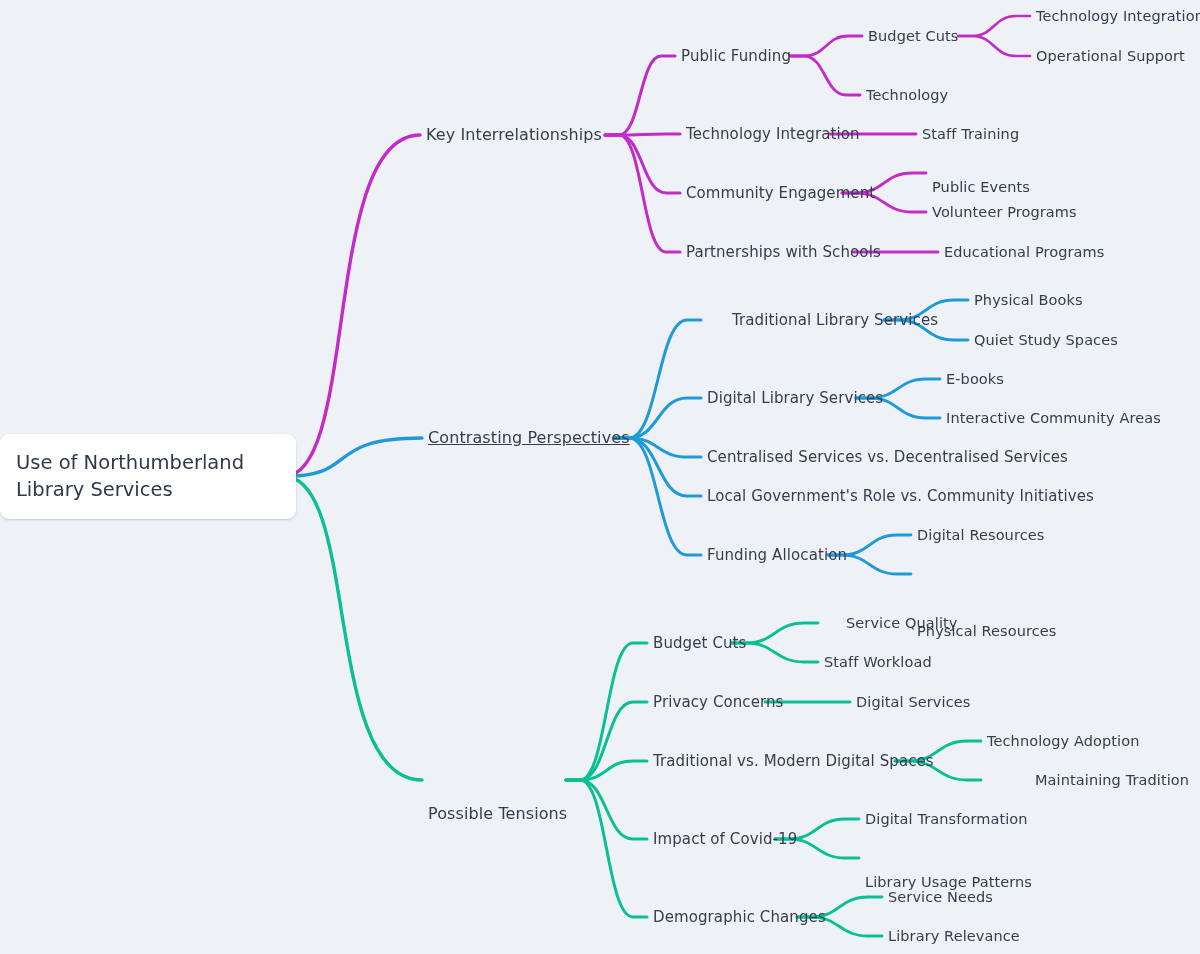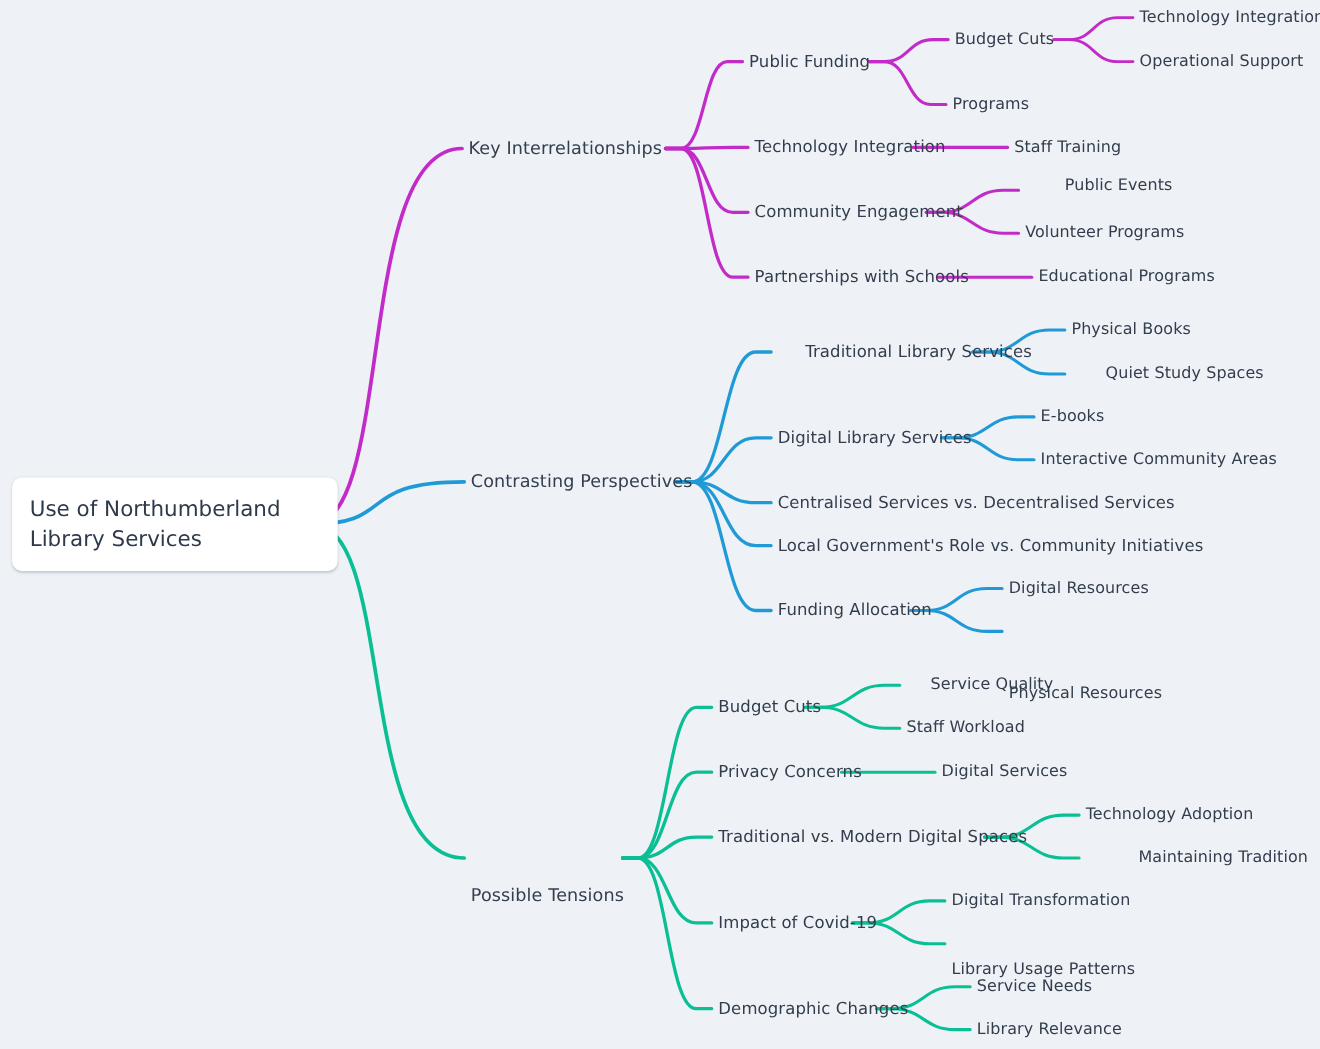--- a/index.html
+++ b/index.html
@@ -94,42 +94,42 @@
       <path d="M 732 643 L 746 643 C 775 643, 775 662, 804 662 L 818 662" stroke="#0abf94" stroke-width="2.8" fill="none" stroke-linecap="round" stroke-linejoin="round"></path>
       <path d="M 765 702 L 779 702 C 807.5 702, 807.5 702, 836 702 L 850 702" stroke="#0abf94" stroke-width="2.8" fill="none" stroke-linecap="round" stroke-linejoin="round"></path>
       <path d="M 895 761 L 909 761 C 938 761, 938 741, 967 741 L 981 741" stroke="#0abf94" stroke-width="2.8" fill="none" stroke-linecap="round" stroke-linejoin="round"></path>
       <path d="M 895 761 L 909 761 C 938 761, 938 780, 967 780 L 981 780" stroke="#0abf94" stroke-width="2.8" fill="none" stroke-linecap="round" stroke-linejoin="round"></path>
       <path d="M 775 839 L 789 839 C 817 839, 817 819, 845 819 L 859 819" stroke="#0abf94" stroke-width="2.8" fill="none" stroke-linecap="round" stroke-linejoin="round"></path>
       <path d="M 775 839 L 789 839 C 817 839, 817 858, 845 858 L 859 858" stroke="#0abf94" stroke-width="2.8" fill="none" stroke-linecap="round" stroke-linejoin="round"></path>
       <path d="M 797 917 L 811 917 C 839.5 917, 839.5 897, 868 897 L 882 897" stroke="#0abf94" stroke-width="2.8" fill="none" stroke-linecap="round" stroke-linejoin="round"></path>
       <path d="M 797 917 L 811 917 C 839.5 917, 839.5 936, 868 936 L 882 936" stroke="#0abf94" stroke-width="2.8" fill="none" stroke-linecap="round" stroke-linejoin="round"></path>
     </svg>
 
-  <div class="root-node" id="root-node" style="left: 11px; top: 434px; width: 296px; height: 85px;">
+  <div class="root-node" id="root-node" style="left: 0; top: 434px; width: 296px; height: 85px;">
     <span class="root-title">Use of Northumberland Library Services</span>
   </div>
 
   <div class="node-label lvl1" id="n-key-interrelationships" style="left: 426px; top: 135px; transform: translateY(-50%);">Key Interrelationships</div>
   <div class="node-label lvl2" id="n-ki-public-funding" style="left: 681px; top: 56px; transform: translateY(-50%);">Public Funding</div>
   <div class="node-label lvl3" id="n-ki-budget-cuts" style="left: 868px; top: 36px; transform: translateY(-50%);">Budget Cuts</div>
   <div class="node-label lvl3" id="n-ki-tech-integration-leaf" style="left: 1036px; top: 16px; transform: translateY(-50%);">Technology Integration</div>
   <div class="node-label lvl3" id="n-ki-operational-support" style="left: 1036px; top: 56px; transform: translateY(-50%);">Operational Support</div>
-  <div class="node-label lvl3" id="n-ki-austerity" style="left: 866px; top: 95px; transform: translateY(-50%);">Programs</div>
+  <div class="node-label lvl3" id="n-ki-austerity" style="left: 866px; top: 95px; transform: translateY(-50%);">Technology</div>
   <div class="node-label lvl2" id="n-ki-technology-integration" style="left: 686px; top: 134px; transform: translateY(-50%);">Technology Integration</div>
   <div class="node-label lvl3" id="n-ki-staff-training" style="left: 922px; top: 134px; transform: translateY(-50%);">Staff Training</div>
   <div class="node-label lvl2" id="n-ki-community-engagement" style="left: 686px; top: 193px; transform: translateY(-50%);">Community Engagement</div>
-  <div class="node-label lvl3" id="n-ki-public-events" style="left: 932px; top: 169px; transform: translateY(-50%); margin-left: 36px;">Public Events</div>
+  <div class="node-label lvl3" id="n-ki-public-events" style="left: 932px; top: 187px; transform: translateY(-50%);">Public Events</div>
   <div class="node-label lvl3" id="n-ki-volunteer-programs" style="left: 932px; top: 212px; transform: translateY(-50%);">Volunteer Programs</div>
   <div class="node-label lvl2" id="n-ki-partnerships" style="left: 686px; top: 252px; transform: translateY(-50%);">Partnerships with Schools</div>
   <div class="node-label lvl3" id="n-ki-educational-programs" style="left: 944px; top: 252px; transform: translateY(-50%);">Educational Programs</div>
 
-  <div class="node-label lvl1" id="n-contrasting-perspectives" style="left: 428px; top: 438px; transform: translateY(-50%);">Contrasting Perspectives</div>
+  <div class="node-label lvl1" id="n-contrasting-perspectives" style="left: 428px; top: 438px; transform: translateY(-50%); text-decoration: underline;">Contrasting Perspectives</div>
   <div class="node-label lvl2" id="n-cp-traditional" style="left: 707px; top: 320px; transform: translateY(-50%); margin-left: 25px;">Traditional Library Services</div>
   <div class="node-label lvl3" id="n-cp-physical-books" style="left: 974px; top: 300px; transform: translateY(-50%);">Physical Books</div>
-  <div class="node-label lvl3" id="n-cp-quiet-study" style="left: 974px; top: 340px; transform: translateY(-50%); margin-left: 31px;">Quiet Study Spaces</div>
+  <div class="node-label lvl3" id="n-cp-quiet-study" style="left: 974px; top: 340px; transform: translateY(-50%);">Quiet Study Spaces</div>
   <div class="node-label lvl2" id="n-cp-digital" style="left: 707px; top: 398px; transform: translateY(-50%);">Digital Library Services</div>
   <div class="node-label lvl3" id="n-cp-ebooks" style="left: 946px; top: 379px; transform: translateY(-50%);">E-books</div>
   <div class="node-label lvl3" id="n-cp-interactive" style="left: 946px; top: 418px; transform: translateY(-50%);">Interactive Community Areas</div>
   <div class="node-label lvl2" id="n-cp-centralised" style="left: 707px; top: 457px; transform: translateY(-50%);">Centralised Services vs. Decentralised Services</div>
   <div class="node-label lvl2" id="n-cp-local-gov" style="left: 707px; top: 496px; transform: translateY(-50%);">Local Government's Role vs. Community Initiatives</div>
   <div class="node-label lvl2" id="n-cp-funding-allocation" style="left: 707px; top: 555px; transform: translateY(-50%);">Funding Allocation</div>
   <div class="node-label lvl3" id="n-cp-digital-resources" style="left: 917px; top: 535px; transform: translateY(-50%);">Digital Resources</div>
   <div class="node-label lvl3" id="n-cp-physical-resources" style="left: 917px; top: 596px; transform: translateY(-50%); margin-top: 35px;">Physical Resources</div>
 
   <div class="node-label lvl1" id="n-possible-tensions" style="left: 428px; top: 780px; transform: translateY(-50%); margin-top: 34px;">Possible Tensions</div>

